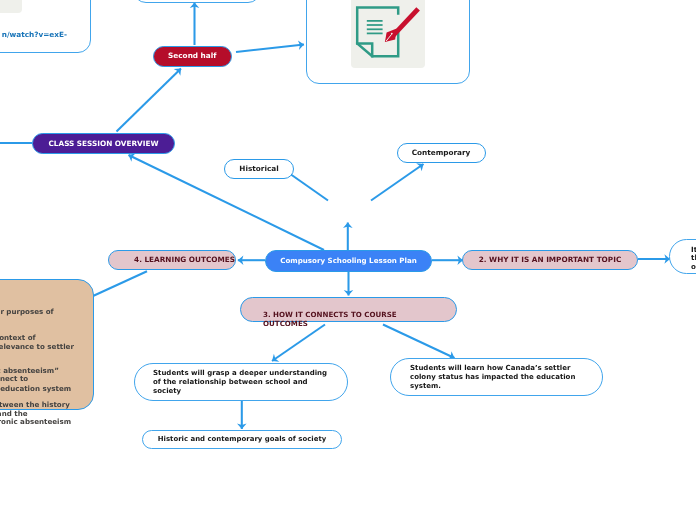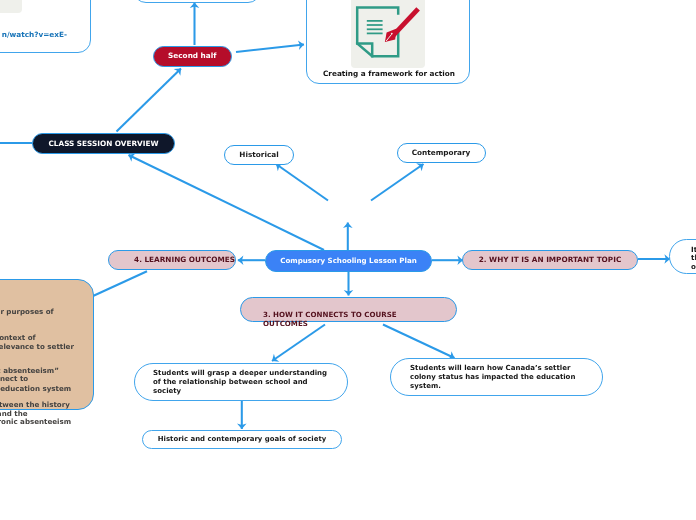--- a/index.html
+++ b/index.html
@@ -9,21 +9,21 @@
   #canvas{position:absolute;left:0;top:0;width:696px;height:520px;}
   svg#links{position:absolute;left:0;top:0;width:696px;height:520px;overflow:visible;}
 
   .node{position:absolute;box-sizing:border-box;display:flex;align-items:center;
         justify-content:center;border:1.3px solid #2b9ae8;border-radius:60px;
         font-weight:bold;text-align:center;line-height:1.28;}
   .node.left{justify-content:flex-start;text-align:left;}
 
   .n-center{background:#3b82f6;color:#ffffff;}
   .n-pink{background:#e3c6cc;color:#54111e;}
-  .n-green{background:#0f172a;color:#ffffff;}
+  .n-green{background:#4c1d95;color:#ffffff;}
   .n-red{background:#b50d2a;color:#ffffff;}
   .n-white{background:#ffffff;color:#1b1b1b;}
   .n-tan{background:#e0c0a1;color:#3b3b3b;}
 
   .card{position:absolute;box-sizing:border-box;background:#ffffff;
         border:1.5px solid #41a5ec;border-radius:13px;}
   .card .thumb{background:#eff0eb;}
   .card .cap{font-weight:bold;text-align:center;color:#161616;}
   .url{color:#1673b8;font-weight:bold;}
 
@@ -98,41 +98,40 @@
           <path d="M15.8 49.4 H31.6"></path>
         </g>
         <g>
           <path d="M41.0 49.3 L65.3 23.2 L68.9 26.6 L44.0 52.9 Z" fill="#c8102e"></path>
           <path d="M45.6 44.4 L44.2 55.6 L33.9 58.1 L35.6 48.4 Z" fill="#c8102e"></path>
           <path d="M35.2 57.0 L40.6 50.3" stroke="#eff0eb" stroke-width="1.0" fill="none"></path>
           <circle cx="40.8" cy="49.6" r="0.9" fill="#eff0eb"></circle>
         </g>
       </svg>
     </div>
-    <div class="cap" style="position:absolute;left:0px;top:95px;width:164px;font-size:7.3px;">Creating a framework for action</div>
   </div>
 
   <div class="card" style="left:669px;top:239px;width:120px;height:35px;border-radius:18px;">
     <div style="position:absolute;left:21px;top:5.5px;width:100px;font-size:7.1px;font-weight:bold;
                 color:#161616;line-height:8.5px;">
       <div>It</div>
       <div>th</div>
       <div>o</div>
     </div>
   </div>
 
   <div class="node n-green" style="left:32px;top:133px;width:143px;height:20.5px;font-size:7.3px;letter-spacing:0px;">
       <span>CLASS SESSION OVERVIEW</span>
     </div>
 
   <div class="node n-red" style="left:153px;top:45.5px;width:78.5px;height:21px;font-size:7.3px;">
       <span>Second half</span>
     </div>
 
-  <div class="node n-white" style="left:224px;top:145px;width:70px;height:19.5px;font-size:7.3px;">
+  <div class="node n-white" style="left:224px;top:159px;width:70px;height:19.5px;font-size:7.3px;">
       <span>Historical</span>
     </div>
 
   <div class="node n-white" style="left:396.5px;top:143px;width:89px;height:20px;font-size:7.3px;">
       <span>Contemporary</span>
     </div>
 
 
   <div class="node n-center" style="left:265px;top:250px;width:167px;height:22px;font-size:7.1px;letter-spacing:0px;">
       <span>Compusory Schooling Lesson Plan</span>

